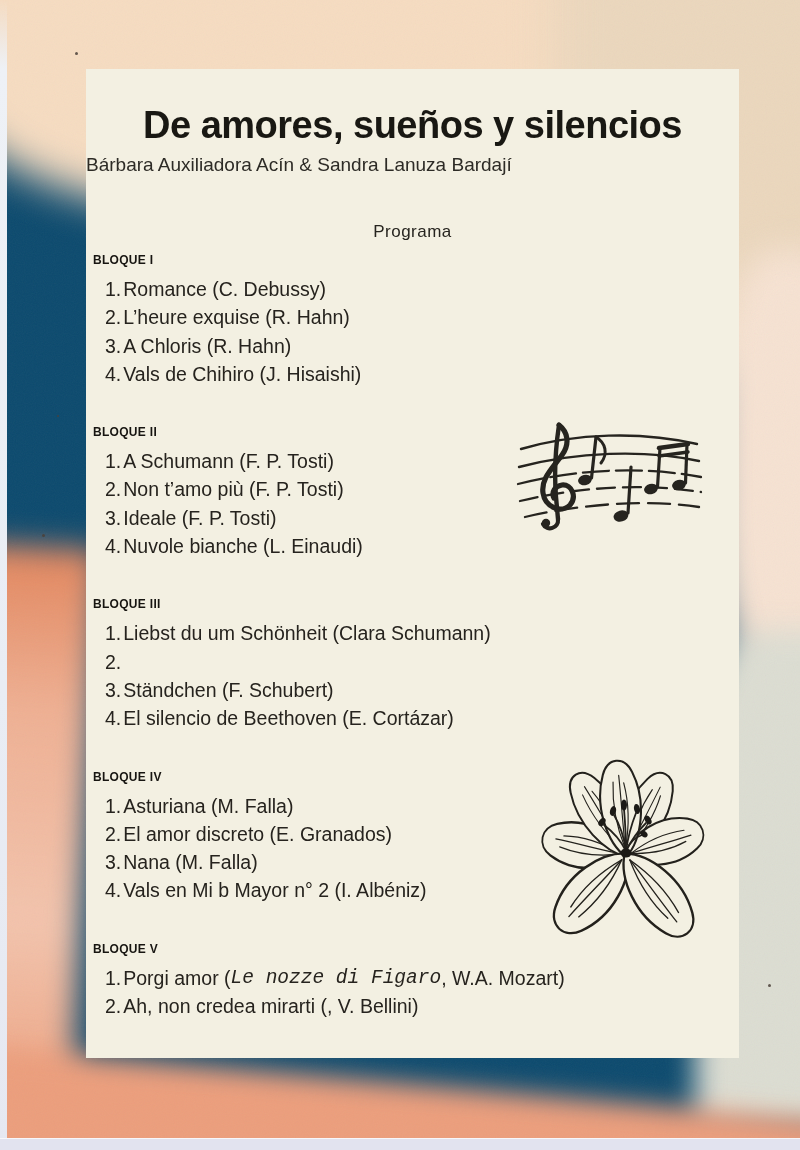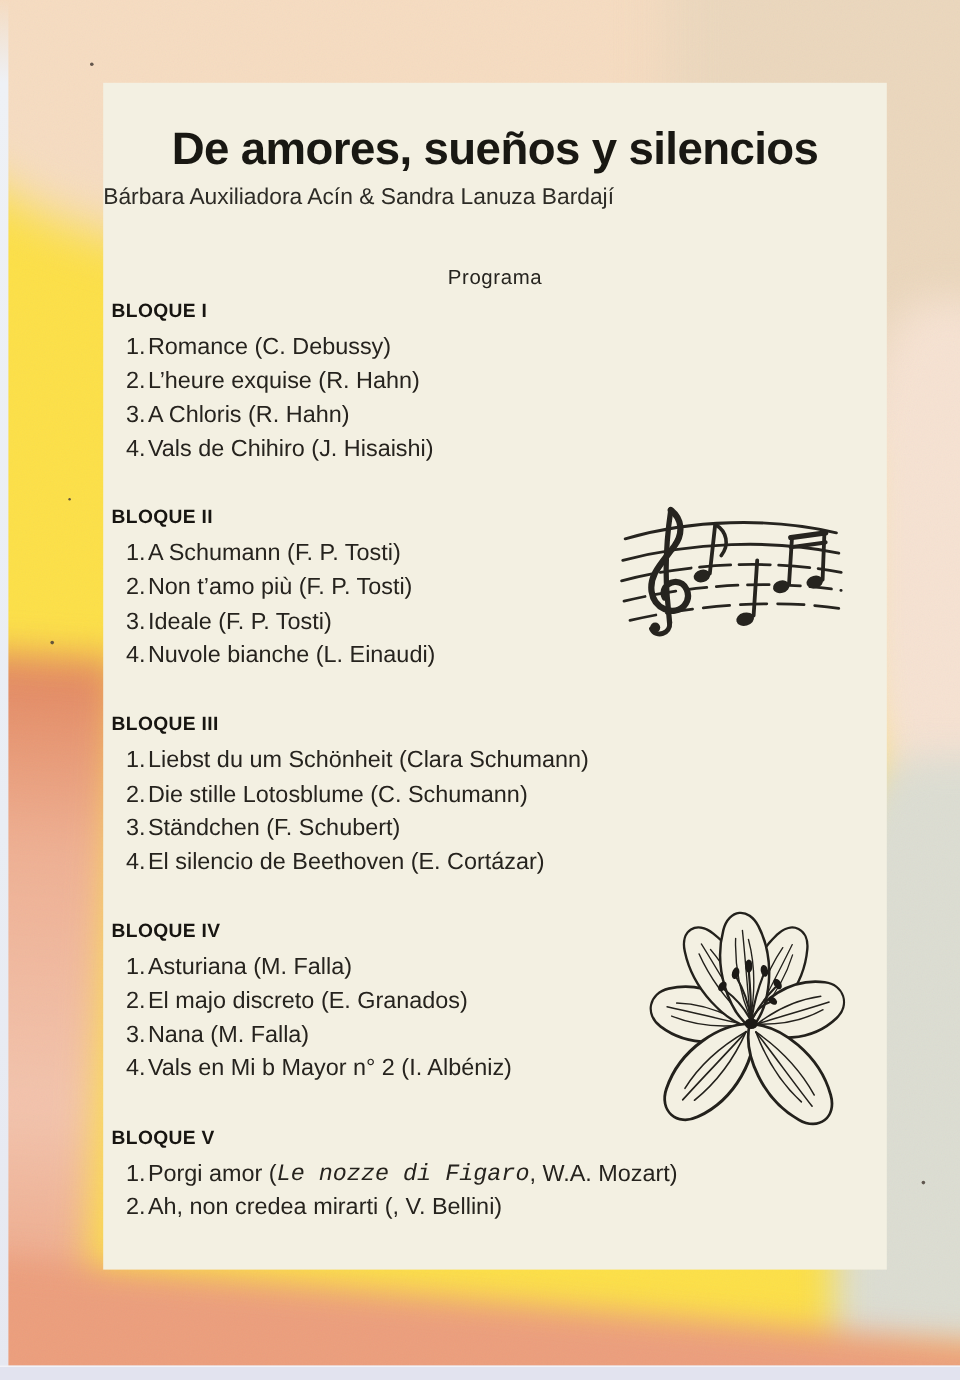--- a/index.html
+++ b/index.html
@@ -1,17 +1,17 @@
 <!DOCTYPE html>
 <html><head>
 <meta charset="utf-8">
 <style>
   html,body{margin:0;padding:0;}
   body{width:800px;height:1150px;font-family:"Liberation Sans","DejaVu Sans",sans-serif;}
-  .page{position:relative;width:800px;height:1150px;overflow:hidden;background:#fde047;}
+  .page{position:relative;width:800px;height:1150px;overflow:hidden;background:#0c4a6e;}
 
   
   .blob{position:absolute;pointer-events:none;}
   .peach-top{left:-50px;top:-70px;width:720px;height:290px;background:#f6dcc1;
              border-radius:0 0 55% 45%;filter:blur(20px);}
   .sand-top-right{left:555px;top:-60px;width:320px;height:440px;background:#ebd7bd;
              border-radius:0 0 0 45%;filter:blur(20px);}
   .pink-right{left:715px;top:250px;width:150px;height:440px;background:#f6e2d2;
              border-radius:40%;filter:blur(16px);}
   .sage-bottom-right{left:695px;top:630px;width:230px;height:500px;background:#dcddd2;
@@ -33,21 +33,21 @@
 
   
   .panel{position:absolute;left:86px;top:69px;width:653px;height:989px;background:#f3f0e2;z-index:4;}
   .title{margin:33px 8px 0 8px;text-align:center;font-size:38px;line-height:46px;
          font-weight:700;letter-spacing:-.5px;color:#191813;}
   .subtitle{margin-top:6px;font-size:19px;color:#2d2b26;}
   .programa{margin-top:46px;text-align:center;font-size:17px;color:#26241f;letter-spacing:.5px;}
   .content{padding-left:7px;position:relative;z-index:2;}
   .block{margin-top:33px;}
   .block:first-of-type{margin-top:7px;}
-  .block-title{margin:0;font-size:16px;font-weight:700;color:#171511;letter-spacing:.3px;line-height:22px;}
+  .block-title{margin:0;font-size:12px;font-weight:700;color:#171511;letter-spacing:.3px;line-height:22px;}
   .block-list{margin:4px 0 0 0;padding:0 0 0 12px;list-style:none;}
   .block-list li{display:flex;font-size:19.5px;line-height:28.3px;color:#26231e;white-space:pre;}
   .block-list .num{margin-right:2px;}
   .it{font-style:italic;font-family:Liberation Mono, monospace;}
 
   
   .music{position:absolute;left:425px;top:348px;width:195px;height:125px;z-index:1;}
   .flower{position:absolute;left:428px;top:648px;width:225px;height:235px;z-index:1;}
 </style>
 </head>
@@ -97,31 +97,31 @@
             <li><span class="num">2.</span><span class="txt">Non t’amo più (F. P. Tosti)</span></li>
             <li><span class="num">3.</span><span class="txt">Ideale (F. P. Tosti)</span></li>
             <li><span class="num">4.</span><span class="txt">Nuvole bianche (L. Einaudi)</span></li>
           </ol>
   </section>
 
   <section class="block">
     <h2 class="block-title">BLOQUE III</h2>
     <ol class="block-list">
             <li><span class="num">1.</span><span class="txt">Liebst du um Schönheit (Clara Schumann)</span></li>
-            <li><span class="num">2.</span><span class="txt">Die stille Lotosblume (C. Schumann)</span></li>
+            <li><span class="num">2.</span></li>
             <li><span class="num">3.</span><span class="txt">Ständchen (F. Schubert)</span></li>
             <li><span class="num">4.</span><span class="txt">El silencio de Beethoven (E. Cortázar)</span></li>
           </ol>
   </section>
 
   <section class="block">
     <h2 class="block-title">BLOQUE IV</h2>
     <ol class="block-list">
             <li><span class="num">1.</span><span class="txt">Asturiana (M. Falla)</span></li>
-            <li><span class="num">2.</span><span class="txt">El majo discreto (E. Granados)</span></li>
+            <li><span class="num">2.</span><span class="txt">El amor discreto (E. Granados)</span></li>
             <li><span class="num">3.</span><span class="txt">Nana (M. Falla)</span></li>
             <li><span class="num">4.</span><span class="txt">Vals en Mi b Mayor n° 2 (I. Albéniz)</span></li>
           </ol>
   </section>
 
   <section class="block">
     <h2 class="block-title">BLOQUE V</h2>
     <ol class="block-list">
             <li><span class="num">1.</span><span class="txt">Porgi amor (</span><span class="txt it">Le nozze di Figaro</span><span class="txt">, W.A. Mozart)</span></li>
             <li><span class="num">2.</span><span class="txt">Ah, non credea mirarti (</span><span class="txt">, V. Bellini)</span></li>

